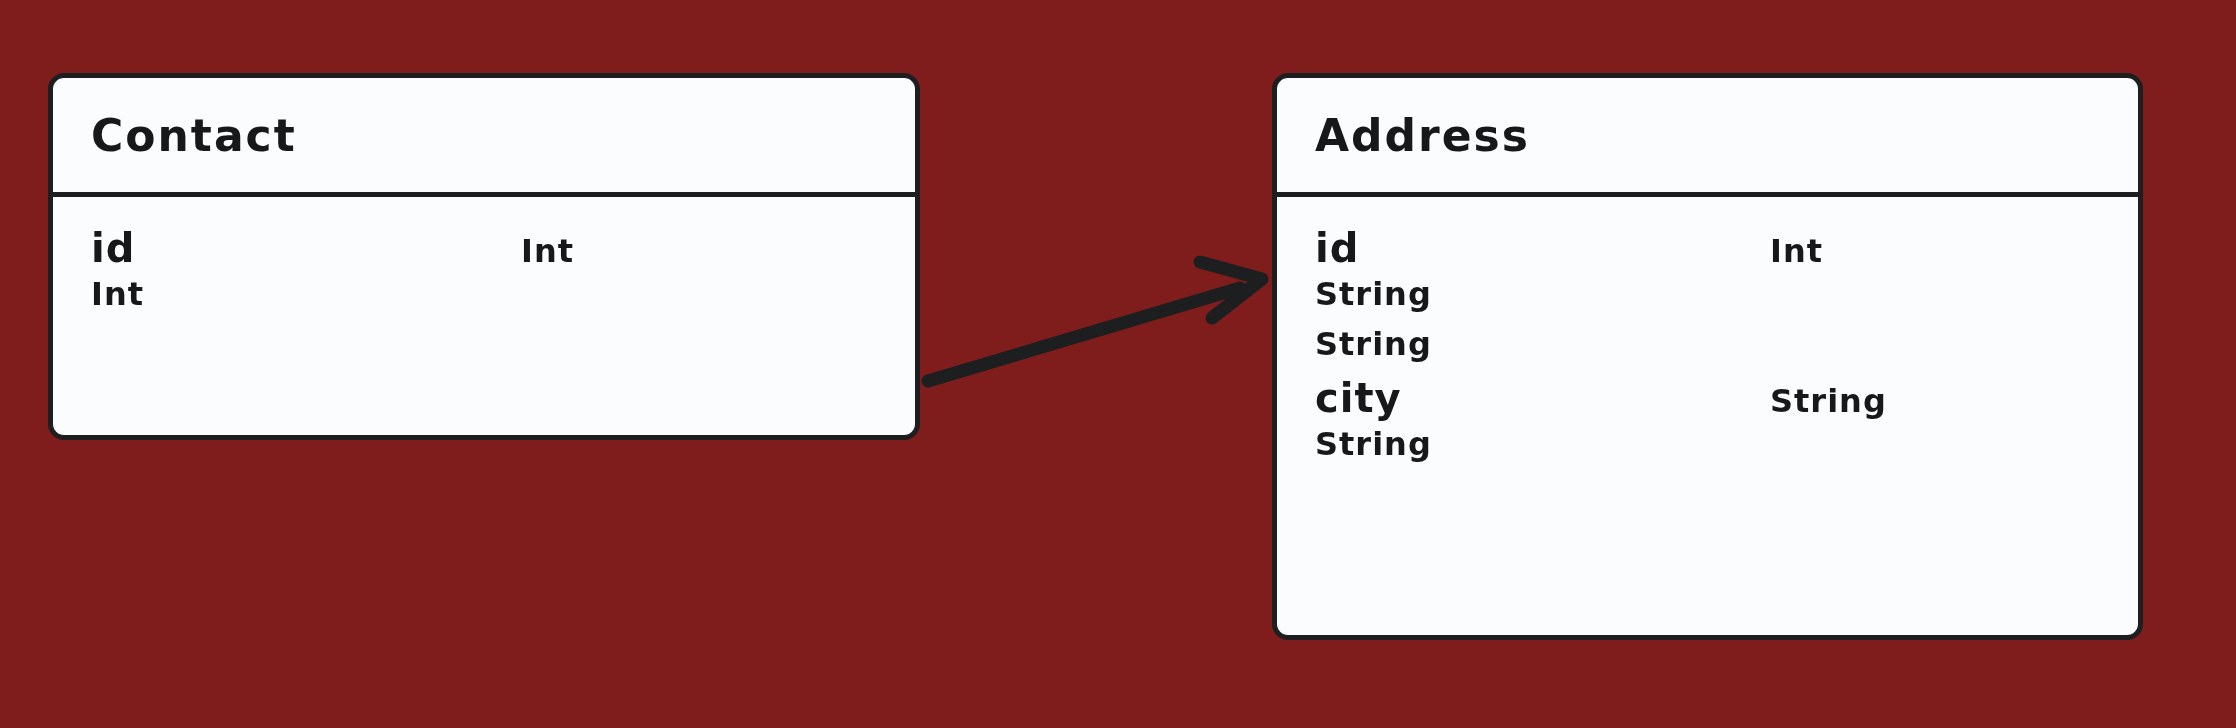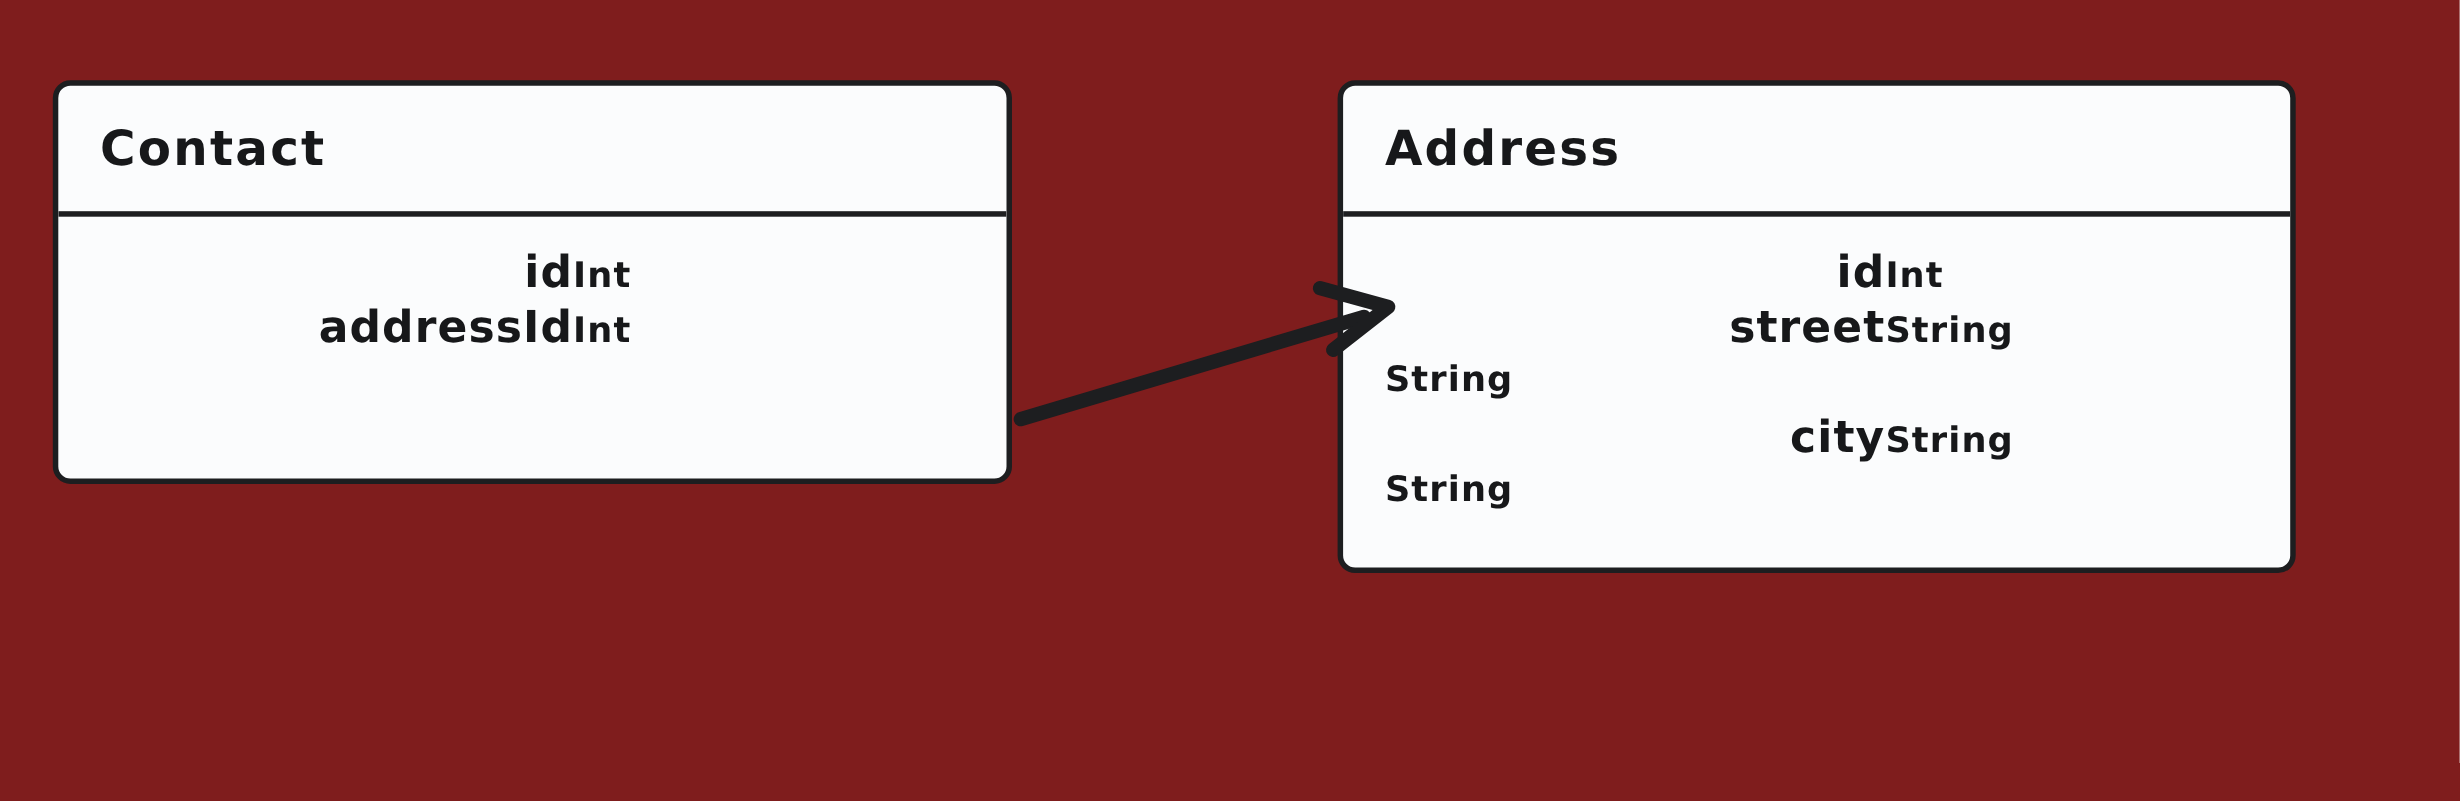--- a/index.html
+++ b/index.html
@@ -55,21 +55,20 @@
     height: 50px;
     padding-left: 38px;
   }
   .attr-name {
     font-family: "DejaVu Sans", sans-serif;
     font-weight: 700;
     font-size: 40px;
     letter-spacing: 1px;
     color: #17181a;
     white-space: nowrap;
-    text-align: right;
   }
   .attr-type {
     font-family: "DejaVu Sans", sans-serif;
     font-weight: 700;
     font-size: 32px;
     letter-spacing: 1px;
     color: #17181a;
     white-space: nowrap;
   }
 
@@ -77,24 +76,24 @@
   #entity-contact {
     left: 48px;
     top: 73px;
     width: 872px;
     height: 367px;
   }
   #entity-contact .attr-name { width: 430px; }
 
   
   #entity-address {
-    left: 1216px;
+    left: 1272px;
     top: 73px;
     width: 871px;
-    height: 448px;
+    height: 567px;
   }
   #entity-address .attr-name { width: 455px; }
 
   
   #relationship-layer {
     position: absolute;
     left: 0;
     top: 0;
     width: 2236px;
     height: 728px;
@@ -109,37 +108,35 @@
   <div class="entity" id="entity-contact">
     <div class="entity-header">
       <span class="entity-title">Contact</span>
     </div>
     <div class="entity-body">
       <div class="attr-row">
         <span class="attr-name">id</span>
         <span class="attr-type">Int</span>
       </div>
       <div class="attr-row">
-        <span class="attr-name">addressId</span>
         <span class="attr-type">Int</span>
       </div>
     </div>
   </div>
 
   <div class="entity" id="entity-address">
     <div class="entity-header">
       <span class="entity-title">Address</span>
     </div>
     <div class="entity-body">
       <div class="attr-row">
         <span class="attr-name">id</span>
         <span class="attr-type">Int</span>
       </div>
       <div class="attr-row">
-        <span class="attr-name">street</span>
         <span class="attr-type">String</span>
       </div>
       <div class="attr-row">
         <span class="attr-type">String</span>
       </div>
       <div class="attr-row">
         <span class="attr-name">city</span>
         <span class="attr-type">String</span>
       </div>
       <div class="attr-row">

